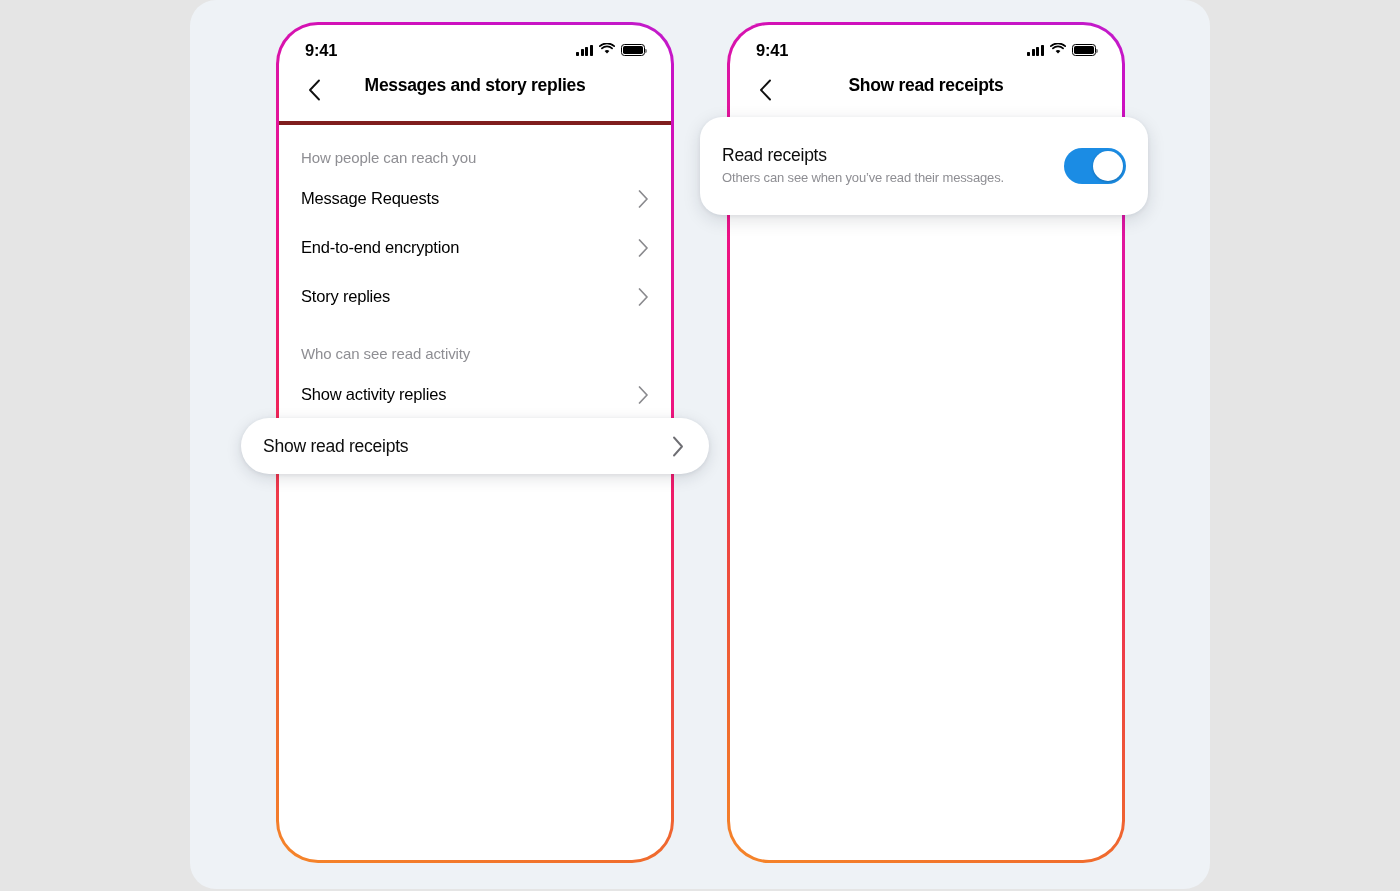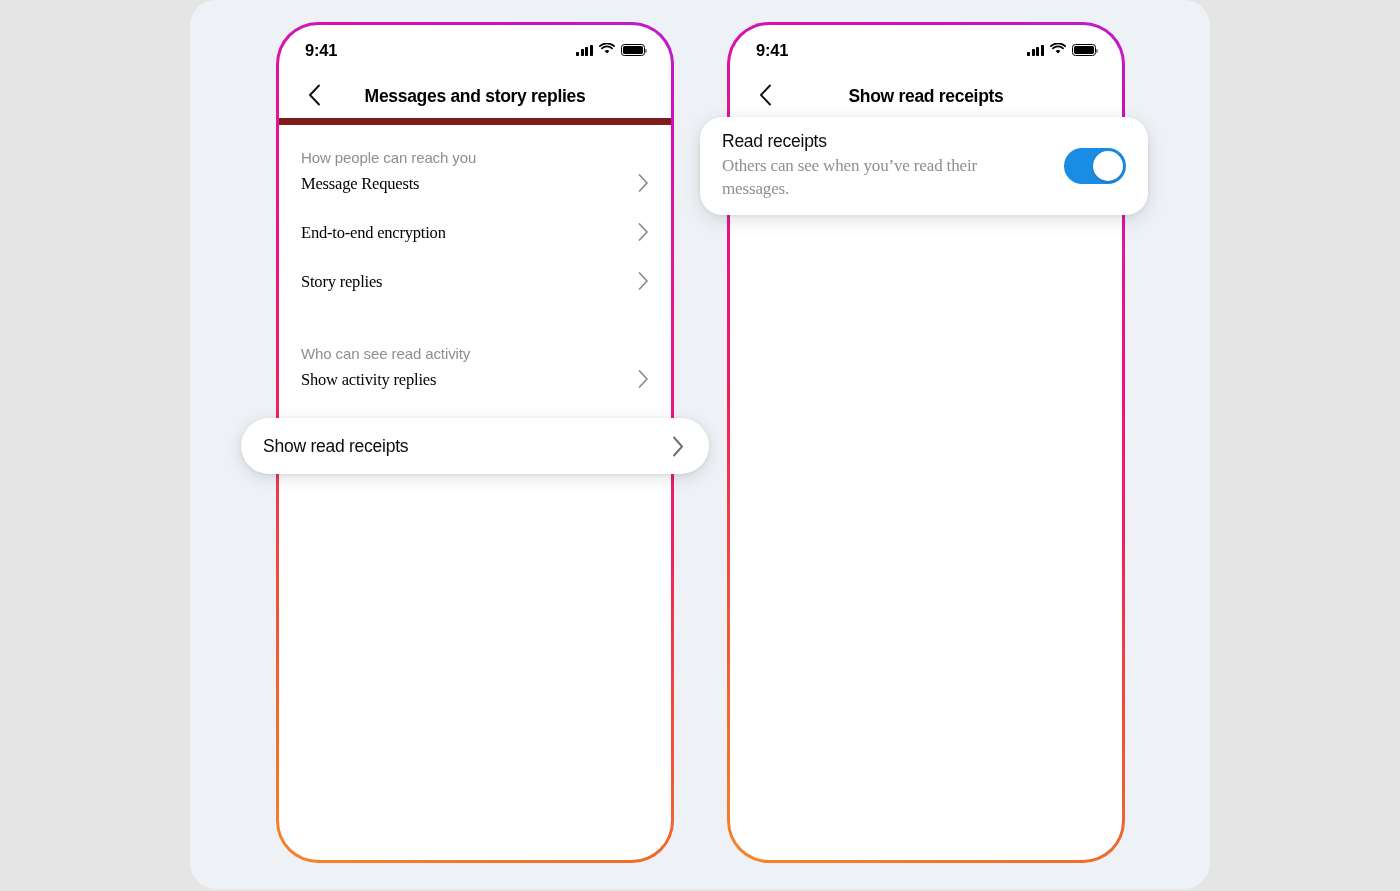--- a/index.html
+++ b/index.html
@@ -119,23 +119,23 @@
     background: #000;
     border-radius: 0 1.4px 1.4px 0;
     opacity: .45;
   }
   .batt span { display: block; width: 100%; height: 100%; background: #000; border-radius: 1.7px; }
 
   
   .nav-bar {
     height: 50px;
     display: flex;
-    align-items: center;
-    position: relative;
-    border-bottom: 7px solid #7f1d1d;
+    align-items: flex-start;
+    position: relative;
+    border-bottom: 4px solid #7f1d1d;
   }
   .nav-back {
     position: absolute;
     left: 18px;
     width: 34px; height: 34px;
     display: flex; align-items: center; justify-content: center;
     cursor: pointer;
   }
   .nav-title {
     width: 100%;
@@ -153,25 +153,24 @@
     color: #8e8e93;
     padding: 24px 18px 0 22px;
     height: 49px;
     display: flex;
     align-items: flex-start;
     letter-spacing: -0.1px;
   }
   .row {
     height: 49px;
     display: flex;
-    align-items: flex-start;
+    align-items: center;
     justify-content: space-between;
     padding: 0 22px;
     cursor: pointer;
-    font-family: Liberation Serif, serif;
   }
   .row-label {
     font-size: 16.5px;
     color: #000;
     letter-spacing: -0.2px;
   }
   .chev {
     color: #8a8a8e;
     display: flex;
     align-items: center;
@@ -217,26 +216,25 @@
     z-index: 20;
   }
   .toggle-text { flex: 1; padding-right: 14px; }
   .toggle-title {
     font-size: 17.5px;
     color: #0c0c0c;
     letter-spacing: -0.25px;
     margin-bottom: 3px;
   }
   .toggle-sub {
-    font-size: 17px;
+    font-size: 13px;
     color: #8e8e93;
     line-height: 1.33;
     letter-spacing: -0.15px;
     max-width: 305px;
-    font-family: Liberation Serif, serif;
   }
   .switch {
     width: 62px; height: 36px;
     border-radius: 18px;
     background: #1b8ce4;
     position: relative;
     flex: 0 0 auto;
     cursor: pointer;
   }
   .switch .knob {

